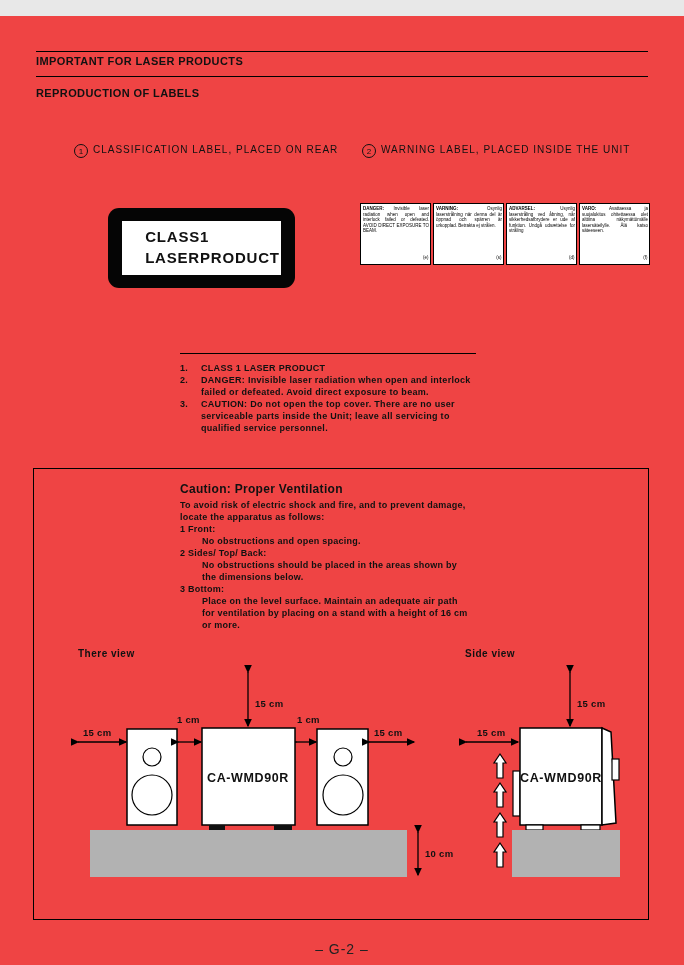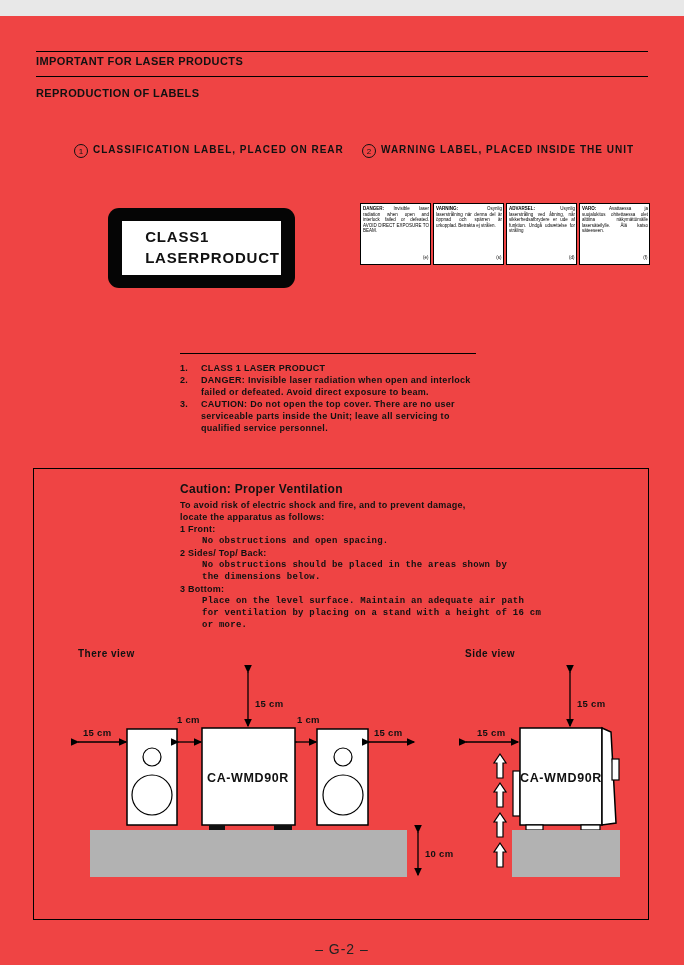--- a/index.html
+++ b/index.html
@@ -4,21 +4,21 @@
 <style>
   html,body{margin:0;padding:0;background:#e8e8e8;}
   .page{
     position:relative;width:684px;height:965px;background:#ef4444;
     font-family:"Liberation Sans","DejaVu Sans",sans-serif;color:#111;
     margin:16px auto;overflow:hidden;
   }
   .abs{position:absolute;}
   .rule{position:absolute;left:36px;width:612px;border-top:1.6px solid #000;}
   .h-top{position:absolute;left:36px;font-size:11px;font-weight:bold;letter-spacing:.4px;white-space:nowrap;}
-  .sec-head{position:absolute;font-size:10px;font-weight:bold;letter-spacing:1px;line-height:13px;white-space:nowrap;}
+  .sec-head{position:absolute;font-size:10px;font-weight:normal;letter-spacing:1px;line-height:13px;white-space:nowrap;}
   .circ{
     position:absolute;width:12px;height:12px;border:1px solid #111;border-radius:50%;
     font-size:8px;font-weight:normal;display:flex;align-items:center;justify-content:center;letter-spacing:0;
   }
   
   .plate{position:absolute;left:108px;top:192px;width:187px;height:80px;background:#050505;border-radius:11px;}
   .plate-inner{position:absolute;left:14px;top:13px;width:159px;height:54px;background:#fff;}
   .plate-text{position:absolute;left:16px;top:5px;font-size:15px;font-weight:bold;letter-spacing:.8px;line-height:21px;}
   .plate-row span{display:inline-block;}
   .plate-col1{width:62px;text-align:right;}
@@ -35,21 +35,21 @@
   .notes-rule{position:absolute;left:180px;top:337px;width:296px;border-top:1.2px solid #000;}
   .notes{position:absolute;left:180px;top:346px;font-size:9px;font-weight:bold;letter-spacing:.3px;line-height:12px;}
   .note{display:flex;}
   .note .num{width:21px;flex:0 0 21px;}
   .note .nl{white-space:nowrap;}
   
   .vent-box{position:absolute;left:33px;top:452px;width:616px;height:452px;border:1.6px solid #000;box-sizing:border-box;}
   .vent-text{position:absolute;left:180px;top:466px;}
   .vent-title{font-size:12px;font-weight:bold;letter-spacing:.3px;margin-bottom:3px;white-space:nowrap;}
   .vent-line{font-size:9px;font-weight:bold;letter-spacing:.25px;line-height:12px;white-space:nowrap;}
-  .ind{padding-left:22px;font-family:Liberation Mono, monospace;}
+  .ind{padding-left:22px;}
   .view-label{position:absolute;font-size:10px;font-weight:bold;letter-spacing:.5px;white-space:nowrap;}
   
   .ln{stroke:#000;stroke-width:1.3;fill:none;}
   .shape{stroke:#000;stroke-width:1.5;fill:#fff;}
   .thin{stroke:#000;stroke-width:1.2;fill:#fff;}
   .foot{fill:#111;stroke:none;}
   .stand{fill:#b2b2b2;stroke:none;}
   .dim{font-size:9.5px;font-weight:bold;letter-spacing:.3px;fill:#111;}
   .unitname{font-size:12.5px;font-weight:bold;letter-spacing:.6px;fill:#111;text-anchor:middle;}
   .footer{position:absolute;left:0;top:925px;width:100%;text-align:center;font-size:14px;letter-spacing:1px;color:#222;}

